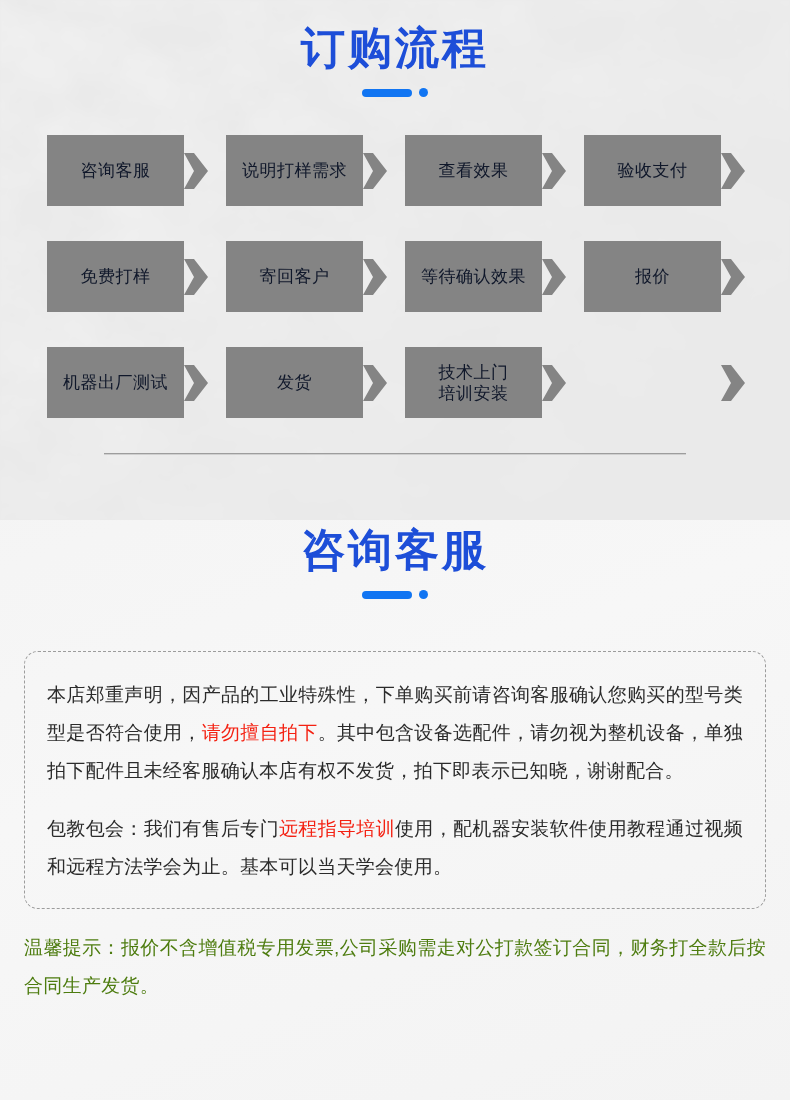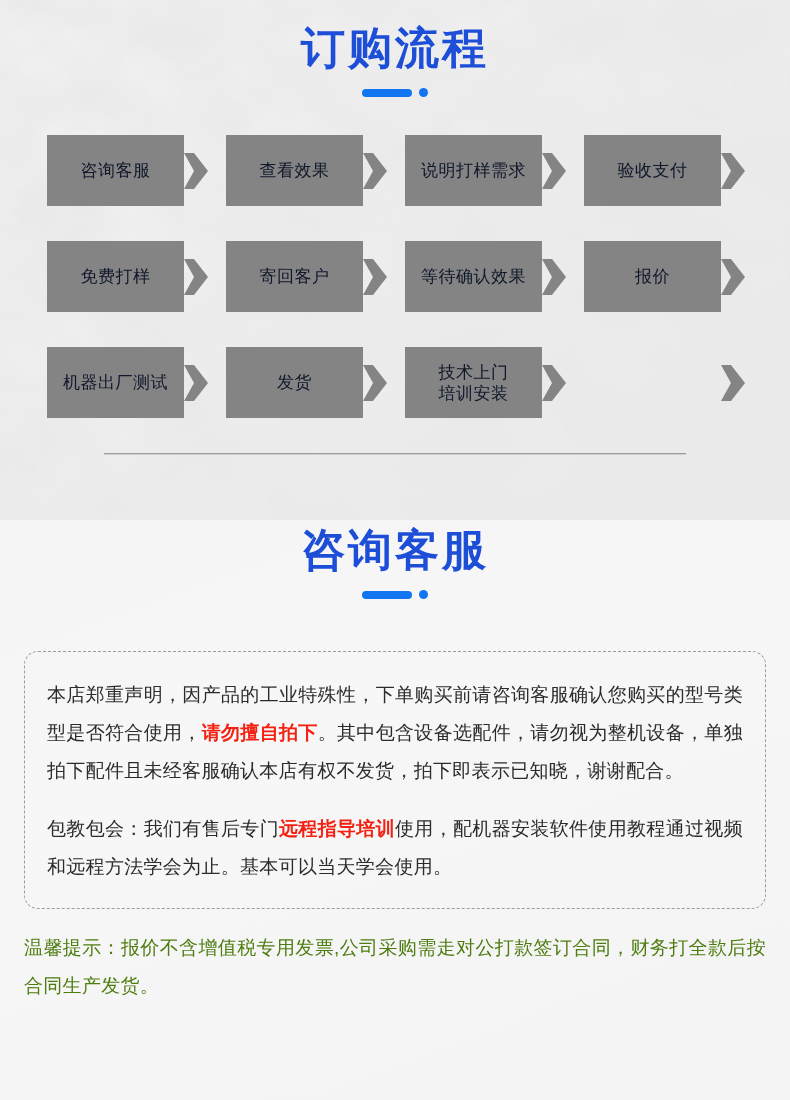--- a/index.html
+++ b/index.html
@@ -139,21 +139,21 @@
   }
   .notice-p {
     font-size: 19px;
     line-height: 38px;
     color: #2b2b2b;
     letter-spacing: 0.3px;
     text-align: justify;
     margin: 0;
   }
   .notice-p + .notice-p { margin-top: 20px; }
-  .hl-red { color: #f42112; font-weight: bold; }
+  .hl-red { color: #f42112; }
 
   
   #warning {
     position: relative;
     z-index: 3;
     margin: 20px 24px 0 24px;
     font-size: 19px;
     line-height: 38px;
     color: #4d7c0f;
     letter-spacing: 0.3px;
@@ -198,29 +198,29 @@
   <div class="flow-row">
     <div class="flow-cell">
       <div class="flow-box">咨询客服</div>
       <span class="flow-arrow">
         <svg width="24" height="36" viewBox="0 0 24 36">
             <path d="M0 0 L10 0 L24 18 L10 36 L0 36 L10 18 Z" fill="#848484"></path>
           </svg>
       </span>
     </div>
     <div class="flow-cell">
+      <div class="flow-box">说明打样需求</div>
+      <span class="flow-arrow">
+        <svg width="24" height="36" viewBox="0 0 24 36">
+            <path d="M0 0 L10 0 L24 18 L10 36 L0 36 L10 18 Z" fill="#848484"></path>
+          </svg>
+      </span>
+    </div>
+    <div class="flow-cell">
       <div class="flow-box">查看效果</div>
-      <span class="flow-arrow">
-        <svg width="24" height="36" viewBox="0 0 24 36">
-            <path d="M0 0 L10 0 L24 18 L10 36 L0 36 L10 18 Z" fill="#848484"></path>
-          </svg>
-      </span>
-    </div>
-    <div class="flow-cell">
-      <div class="flow-box">说明打样需求</div>
       <span class="flow-arrow">
         <svg width="24" height="36" viewBox="0 0 24 36">
             <path d="M0 0 L10 0 L24 18 L10 36 L0 36 L10 18 Z" fill="#848484"></path>
           </svg>
       </span>
     </div>
     <div class="flow-cell">
       <div class="flow-box">验收支付</div>
       <span class="flow-arrow">
         <svg width="24" height="36" viewBox="0 0 24 36">

